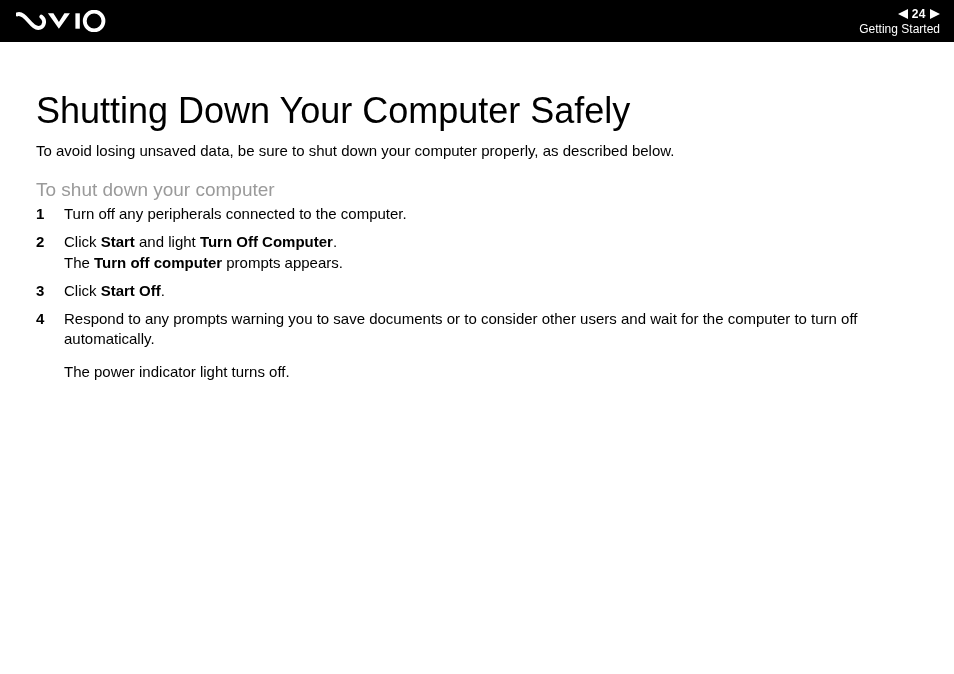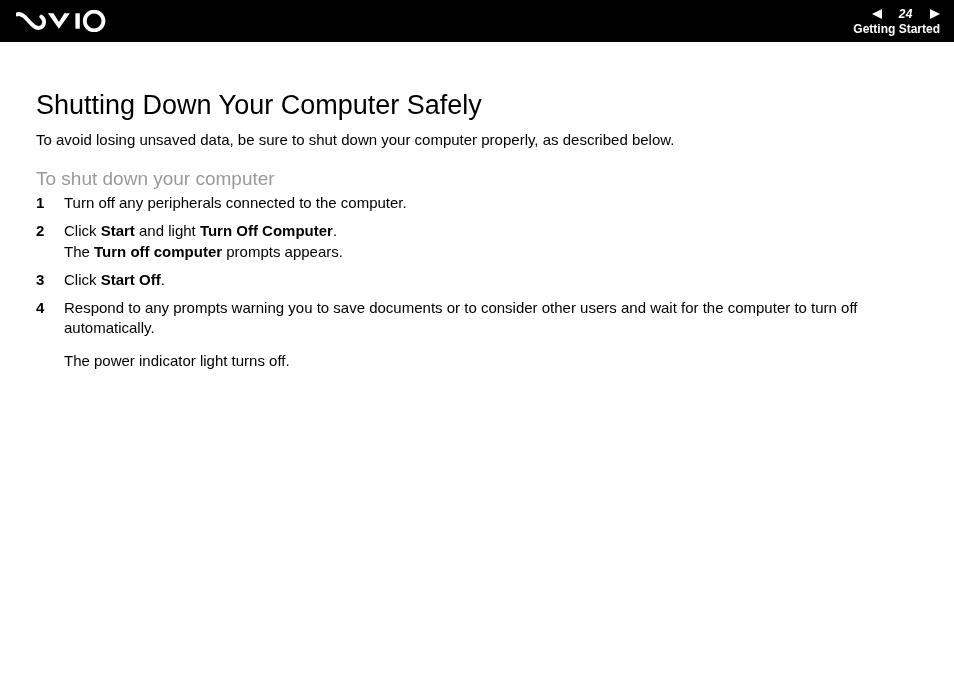--- a/index.html
+++ b/index.html
@@ -28,42 +28,41 @@
   .logo svg { height: 22px; width: auto; }
   .nav-right {
     display: flex;
     flex-direction: column;
     align-items: flex-end;
     gap: 1px;
   }
   .pager {
     display: flex;
     align-items: center;
-    gap: 15px;
+    gap: 2px;
     font-size: 12px;
     font-weight: bold;
-    font-style: italic;
   }
   .tri {
     width: 0; height: 0;
     border-top: 5px solid transparent;
     border-bottom: 5px solid transparent;
   }
   .tri-left { border-right: 10px solid #fff; }
   .tri-right { border-left: 10px solid #fff; }
   .pagenum { padding: 0 2px; letter-spacing: 0.5px; }
   .section-label {
     font-size: 12px;
-    font-weight: bold;
+    font-weight: normal;
   }
   .content {
     padding: 48px 24px 0 36px;
   }
   h1 {
-    font-size: 27px;
+    font-size: 36px;
     font-weight: 400;
     margin-bottom: 10px;
   }
   .intro {
     font-size: 15px;
     margin-bottom: 20px;
   }
   h2 {
     font-size: 19px;
     font-weight: 400;

